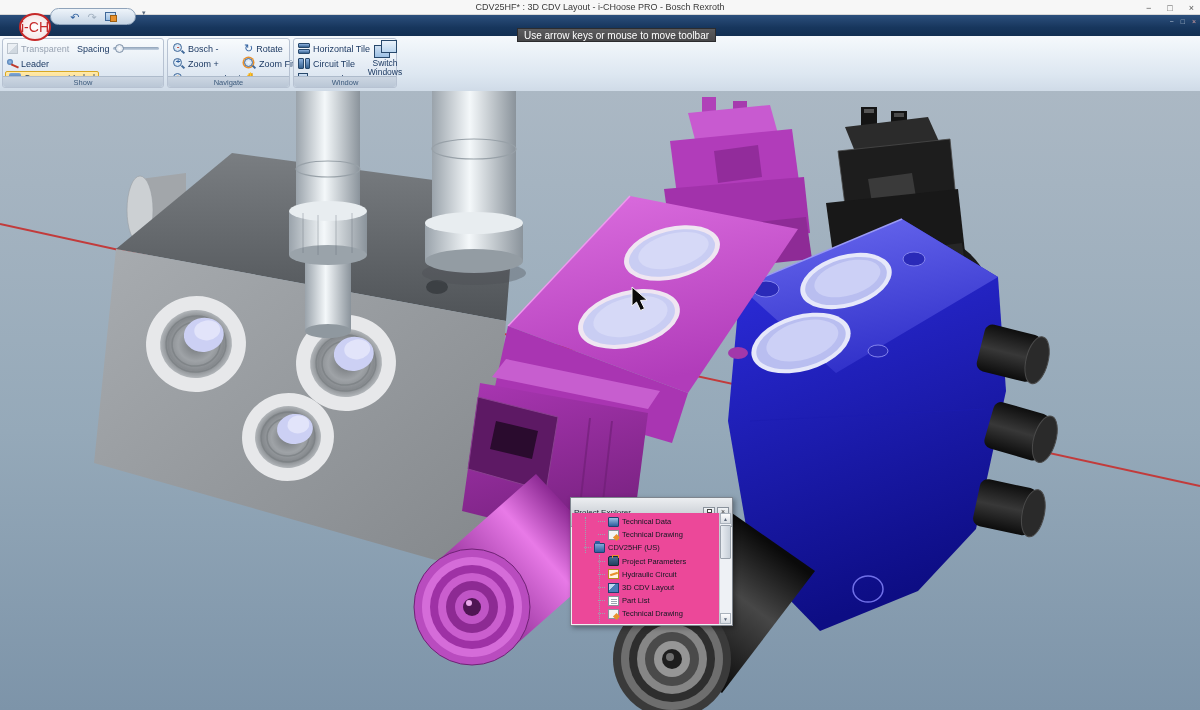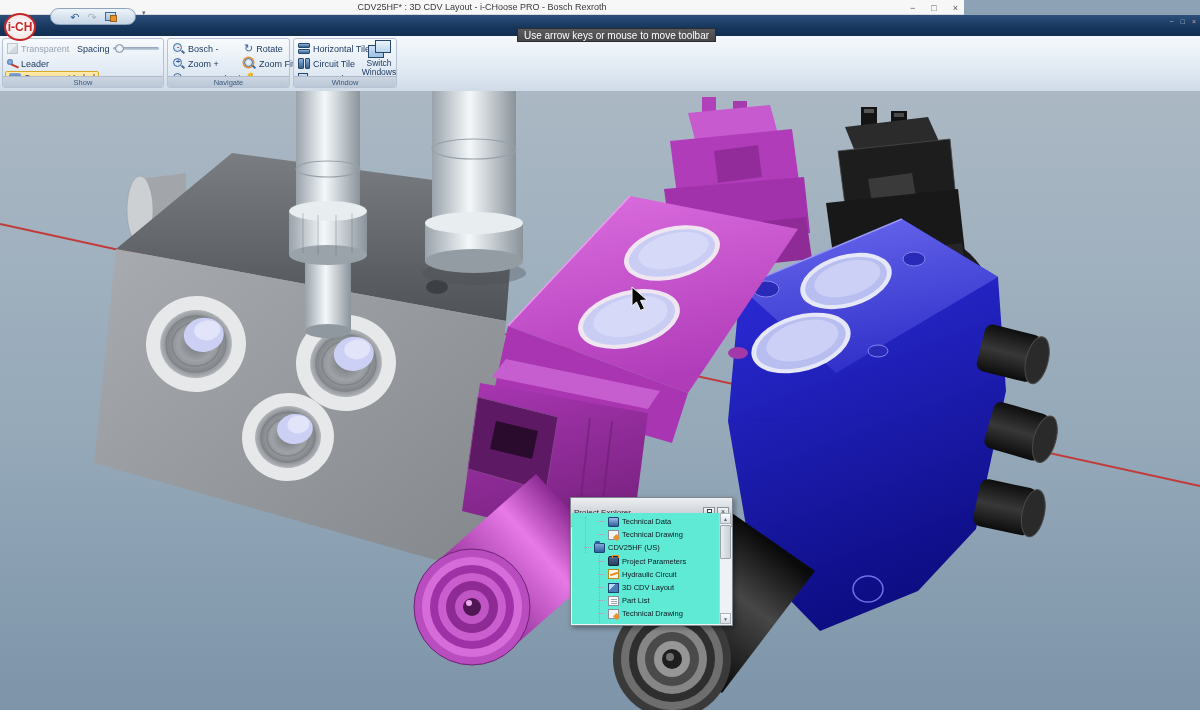--- a/index.html
+++ b/index.html
@@ -1,38 +1,38 @@
 <!DOCTYPE html>
 <html><head>
 <meta charset="utf-8">
 <style>
   html,body{margin:0;padding:0;background:#666;}
   *{box-sizing:border-box;}
   #app{position:relative;width:1200px;height:710px;overflow:hidden;
        font-family:"Liberation Sans",sans-serif;background:#8da2b4;}
 
   
-  .titlebar{position:absolute;left:0;top:0;width:964px;height:15px;background:#f7f7f7;
+  .titlebar{position:absolute;left:0;top:0;width:1200px;height:15px;background:#f7f7f7;
             border-bottom:1px solid #d8d8d8;display:flex;align-items:center;justify-content:center;}
   .titlebar .title{font-size:9px;color:#3a3a3a;}
   .winctl{position:absolute;right:6px;top:0;height:15px;display:flex;gap:16px;align-items:center;}
   .winctl span{font-size:9px;color:#555;cursor:default;}
 
   
   .tabrow{position:absolute;left:0;top:15px;width:1200px;height:21px;
           background:linear-gradient(#2c4f7c,#17365d 60%,#132f52);}
   .tabs{position:absolute;left:28px;top:0;height:21px;display:flex;}
   .tab{padding:0 18px;height:21px;line-height:21px;font-size:9.5px;color:#e8eef6;cursor:pointer;}
   .tab.active{background:linear-gradient(#fbfdfe,#e3ecf4);color:#173a63;border-radius:2px 2px 0 0;
               border:1px solid #9fb2c8;border-bottom:none;font-weight:bold;}
   .navctl{position:absolute;right:4px;top:3px;display:flex;gap:7px;}
   .navctl span{font-size:7px;color:#b9c6d6;}
-  .applogo{position:absolute;left:4px;top:13px;width:32px;height:28px;border-radius:50%;
+  .applogo{position:absolute;left:19px;top:13px;width:32px;height:28px;border-radius:50%;
            background:radial-gradient(#ffffff,#f0dede);border:2px solid #c62828;z-index:8;
-           display:flex;align-items:center;justify-content:center;font-size:12px;font-weight:bold;color:#c62828;}
+           display:flex;align-items:center;justify-content:center;font-size:14px;font-weight:normal;color:#c62828;}
   .qat{position:absolute;left:50px;top:8px;width:86px;height:17px;border-radius:9px;z-index:7;
        background:linear-gradient(#eef4fa,#c6d5e5);border:1px solid #8fa3ba;
        display:flex;align-items:center;justify-content:center;gap:8px;}
   .qat .undo{color:#2e5f9e;font-size:11px;line-height:10px;}
   .qat .redo{color:#a2b1c0;font-size:11px;line-height:10px;}
   .ic-mini-win{width:11px;height:9px;border:1px solid #3f6899;background:linear-gradient(#cfe0f2,#9cc0e4);position:relative;}
   .ic-mini-win::after{content:"";position:absolute;right:-2px;bottom:-2px;width:5px;height:5px;background:#e8912d;border:1px solid #9c5f14;}
   .qat-drop{position:absolute;left:142px;top:9px;font-size:7px;color:#5a6a7e;z-index:7;}
 
   
@@ -103,21 +103,21 @@
 
   
   .explorer{position:absolute;left:570px;top:497px;width:163px;height:129px;z-index:30;
             background:#f0f1f3;border:1px solid #7e858e;box-shadow:2px 2px 5px rgba(0,0,0,.35);}
   .explorer .ptitle{height:14px;background:linear-gradient(#eceef1,#b7bdc5);border-bottom:1px solid #9aa0a8;
             display:flex;align-items:center;padding:14px 3px;font-size:8px;color:#16202c;}
   .explorer .ptitle .txt{flex:1;}
   .pbtn{width:12px;height:10px;margin-left:2px;background:linear-gradient(#f2f4f6,#ccd2d9);
         border:1px solid #8a929c;font-size:7px;line-height:8px;text-align:center;color:#333;cursor:pointer;}
   .ic-restore{display:inline-block;width:5px;height:4px;border:1px solid #444;background:#fff;margin-bottom:1px;}
-  .pbody{position:absolute;left:1px;right:1px;top:15px;bottom:1px;background:#5eead4;overflow:hidden;}
+  .pbody{position:absolute;left:1px;right:1px;top:15px;bottom:1px;background:#ec4899;overflow:hidden;}
   .pscroll{position:absolute;right:0;top:0;bottom:0;width:12px;background:#eef1f5;border-left:1px solid #c8ccd2;}
   .pscroll .up,.pscroll .dn{position:absolute;left:0;width:11px;height:11px;background:linear-gradient(#fdfdfe,#d7dce2);
         border:1px solid #aab2bc;font-size:5px;text-align:center;line-height:10px;color:#5a6578;cursor:pointer;}
   .pscroll .up{top:0;} .pscroll .dn{bottom:0;}
   .pscroll .thumb{position:absolute;left:0;top:12px;width:11px;height:34px;cursor:pointer;
         background:linear-gradient(90deg,#e9edf2,#c7cfd8);border:1px solid #9aa2ac;border-radius:1px;}
   .tree{position:absolute;left:2px;right:13px;top:2px;bottom:0;}
   .trow{height:13.2px;display:flex;align-items:center;gap:3px;font-size:7.5px;color:#101820;cursor:pointer;white-space:nowrap;}
   .trow .stub{width:7px;border-top:1px dotted #9aa5b0;flex:none;}
   .lv1{padding-left:10px;} .lv2{padding-left:24px;}
@@ -238,21 +238,21 @@
         <span class="ic-vtile">
             <i></i>
             <i></i>
           </span>
         <span>Circuit Tile</span>
       </div>
       <div class="sbtn" style="left:4px;top:33px;">
         <span class="ic-cascade"></span>
         <span>Cascade</span>
       </div>
-      <div class="bigbtn" style="left:66px;top:1px;width:38px;height:46px;">
+      <div class="bigbtn" style="left:72px;top:1px;width:38px;height:46px;">
         <span class="ic-switch">
             <i></i>
           </span>
         <span>Switch Windows</span>
         <span style="font-size:6px;">▾</span>
       </div>
       <div class="caption">Window</div>
     </div>
   </div>
 

